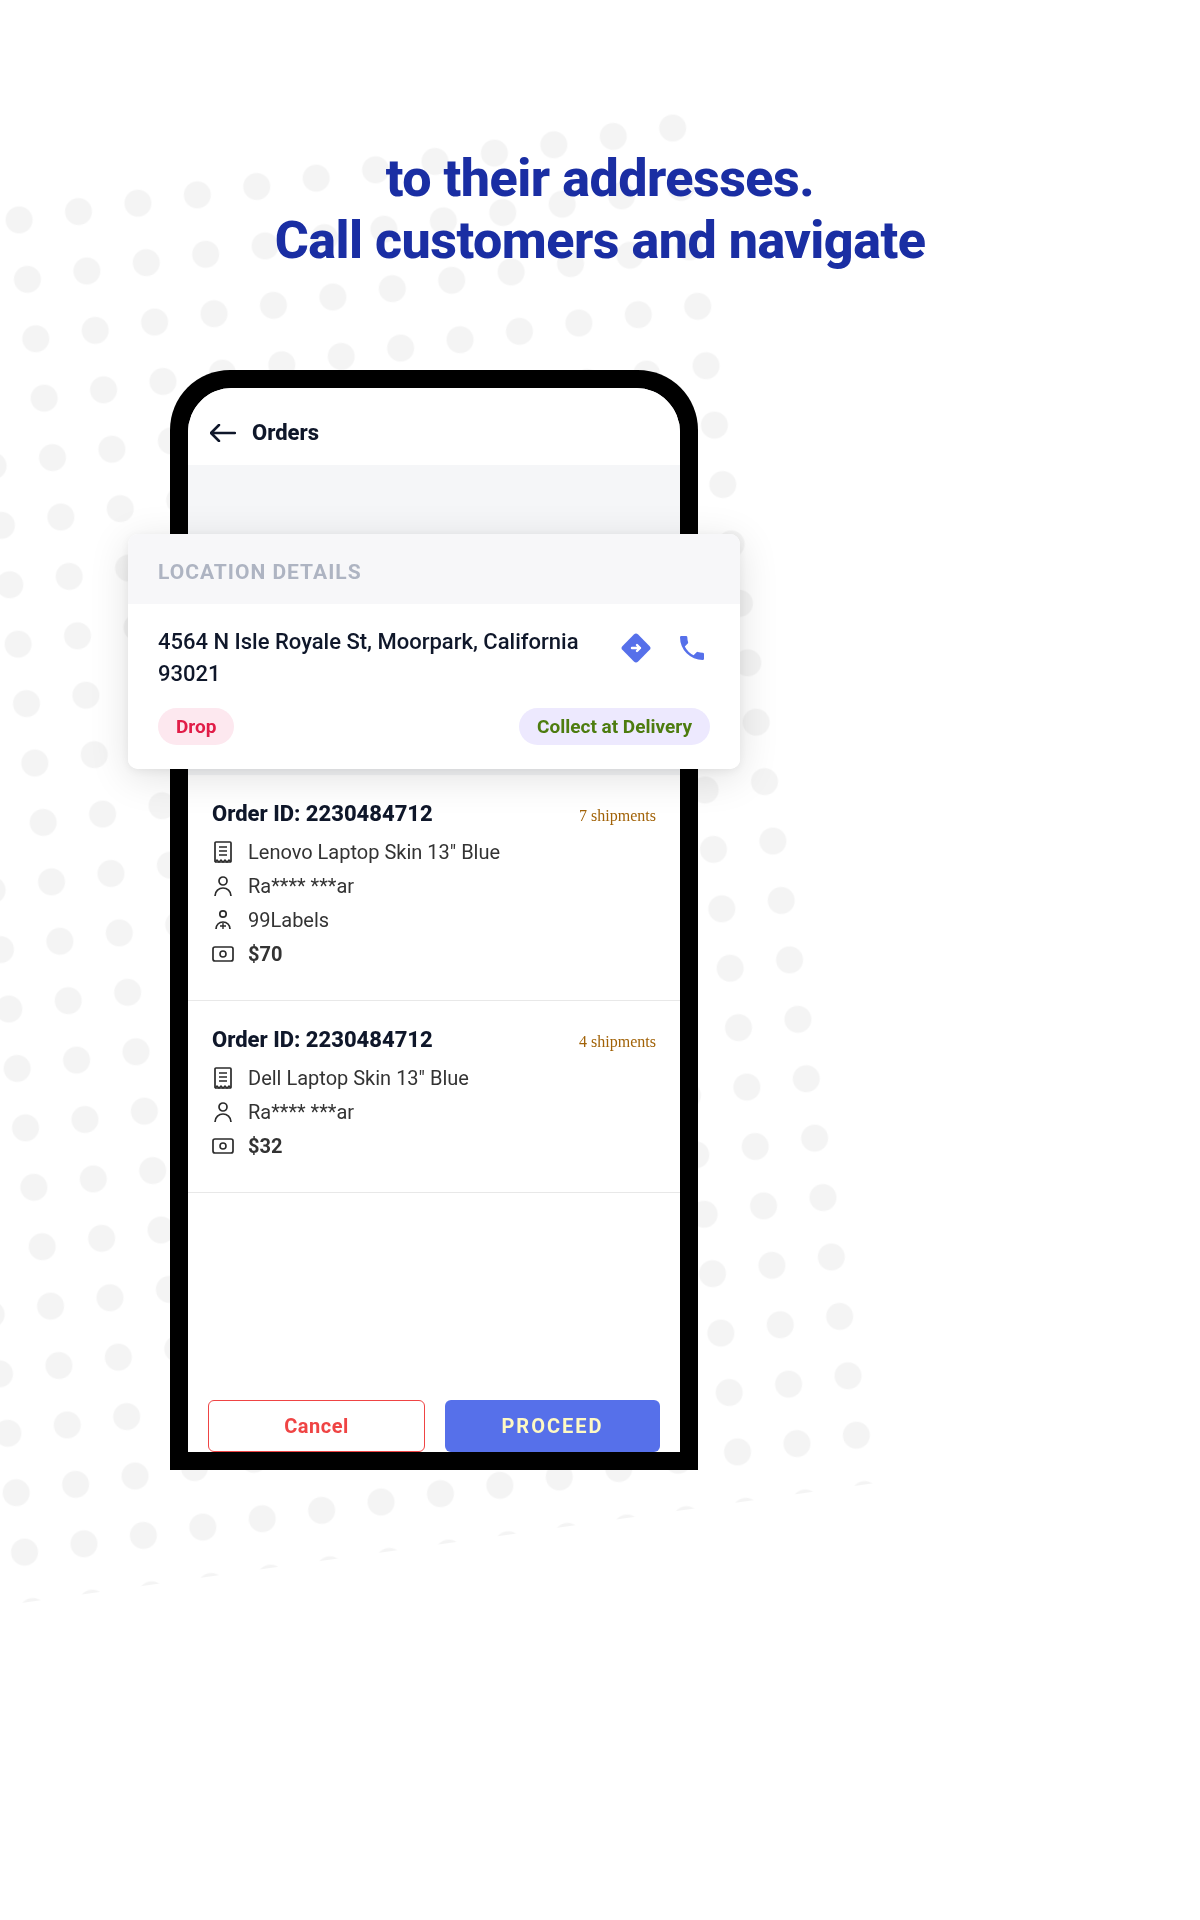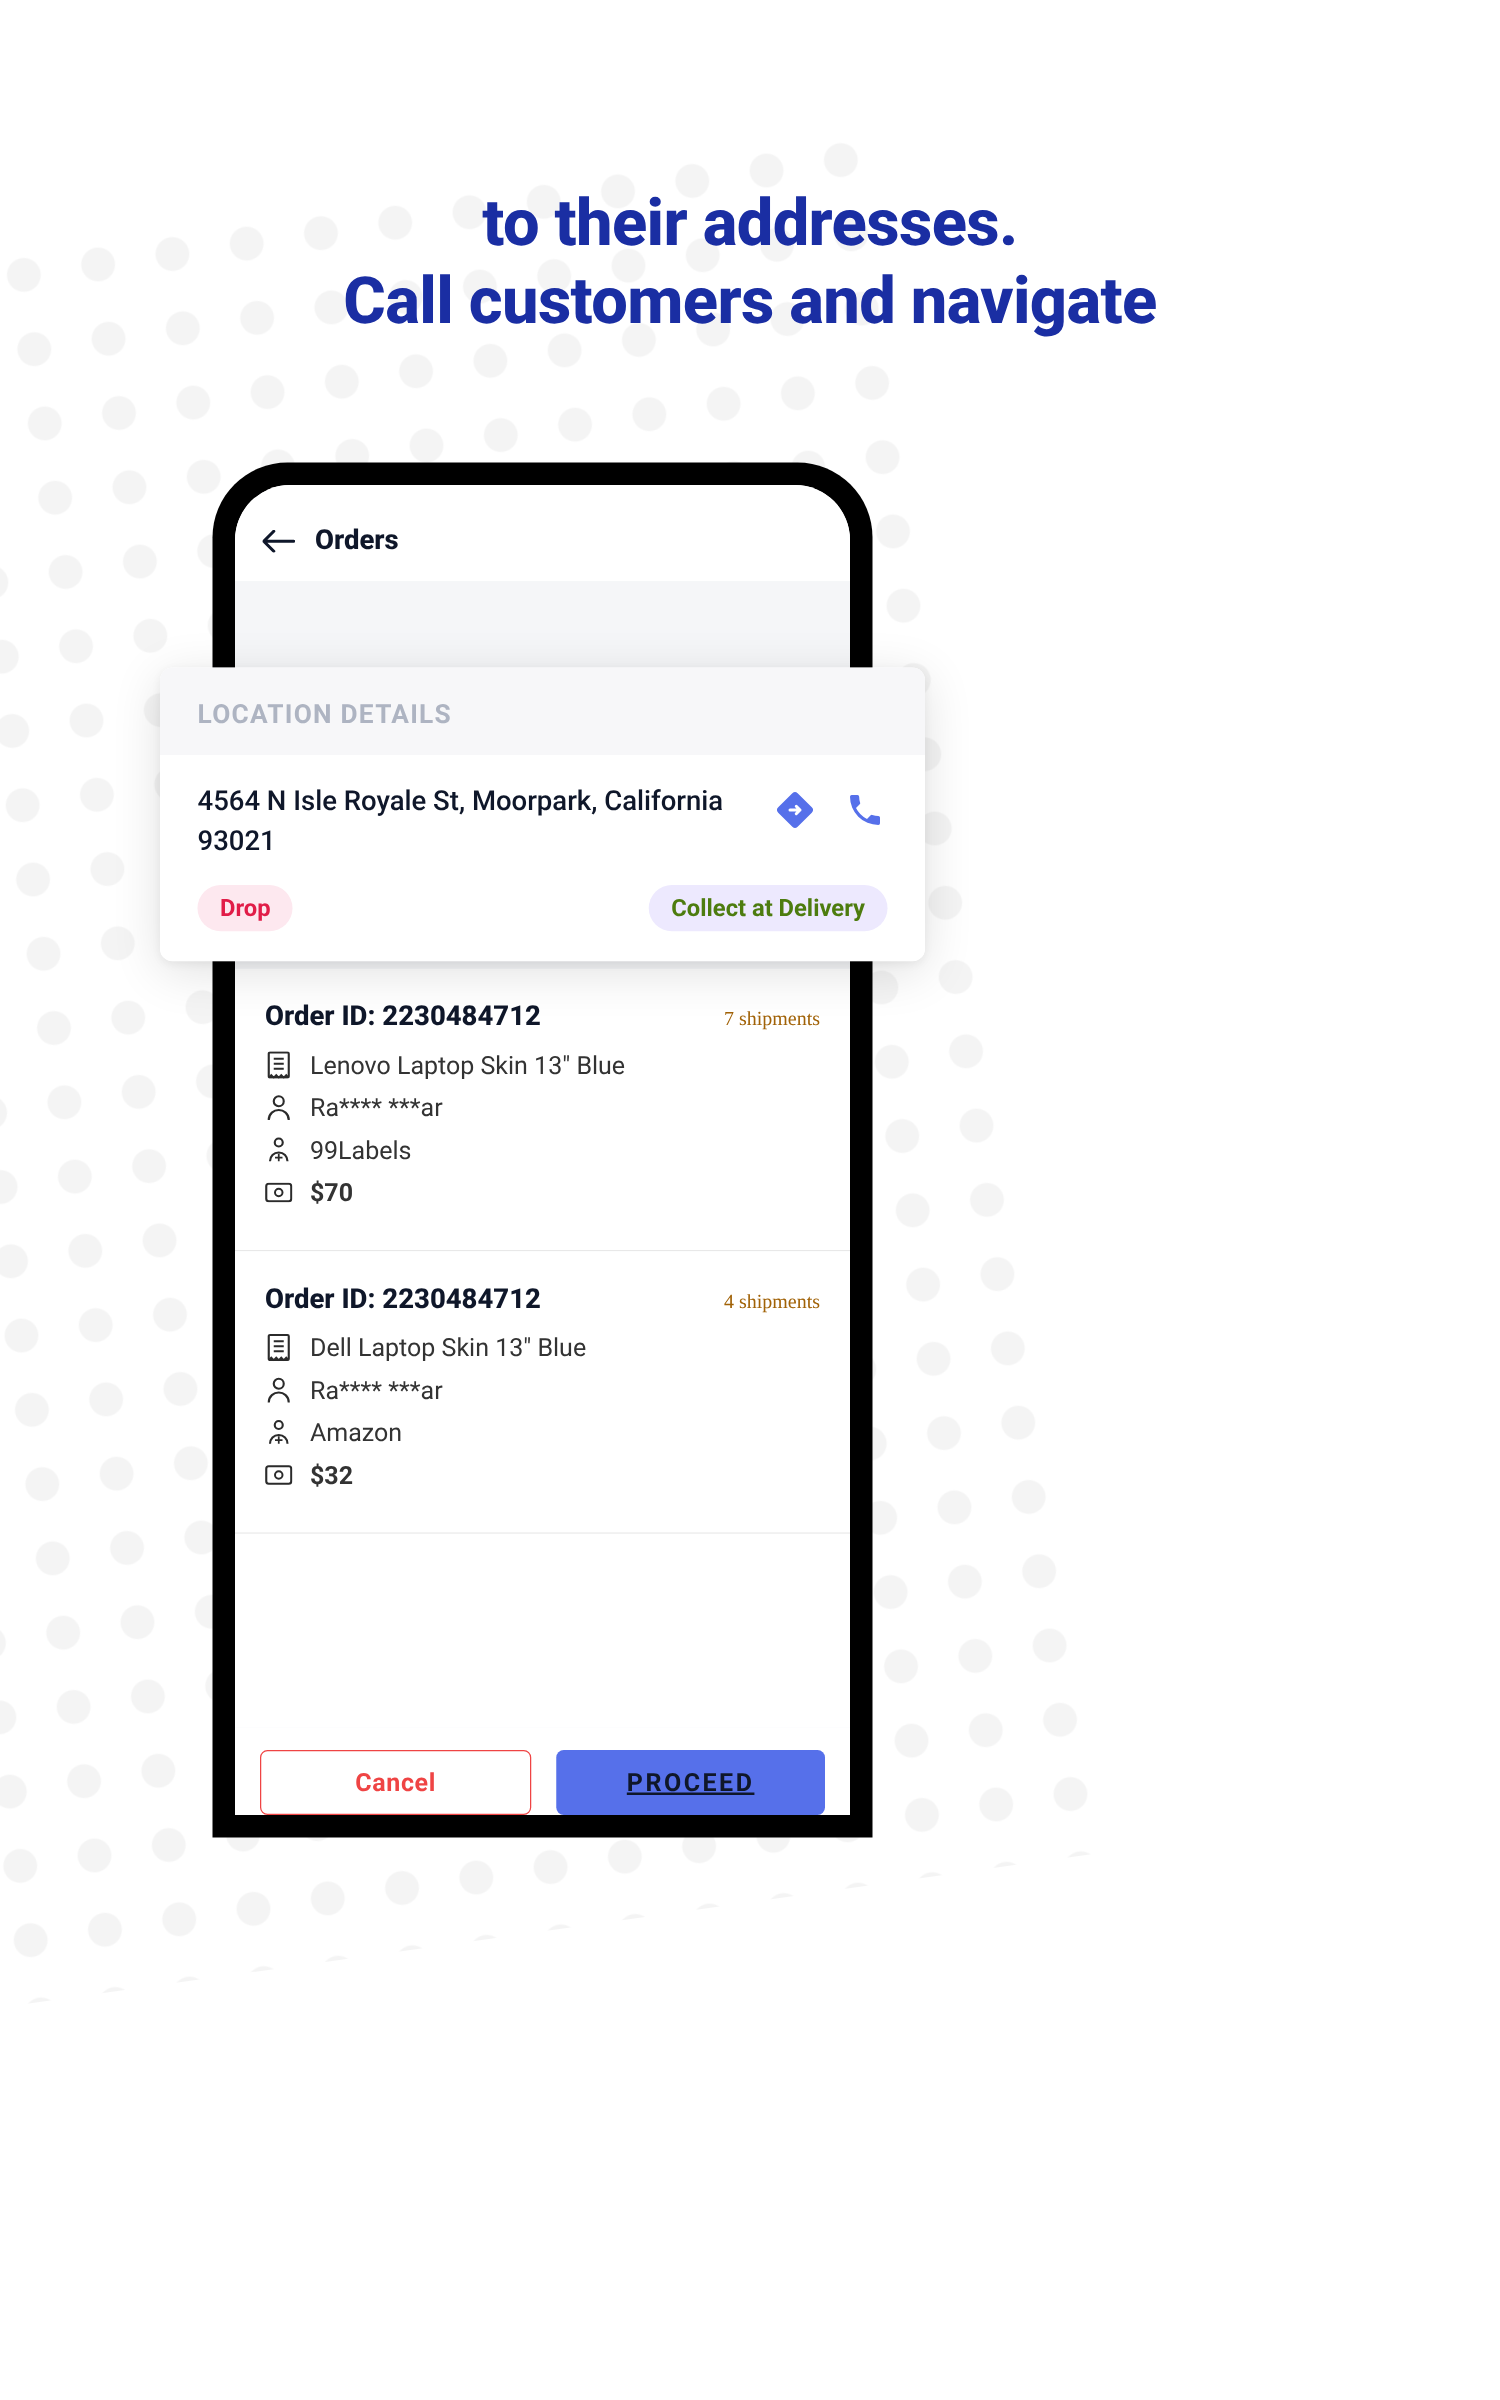--- a/index.html
+++ b/index.html
@@ -106,23 +106,22 @@
   justify-content: center;
   letter-spacing: 0.5px;
 }
 .btn-outline {
   background: #fff;
   border: 1.5px solid #ef4444;
   color: #ef4444;
 }
 .btn-primary {
   background: #5670ea;
-  color: #0f172a;
+  color: #fef9c3;
   letter-spacing: 2px;
-  text-decoration: underline;
 }
 
 
 .location-card {
   position: absolute;
   left: 128px;
   top: 534px;
   width: 612px;
   border-radius: 10px;
   box-shadow: 0 8px 40px rgba(0,0,0,0.12), 0 2px 8px rgba(0,0,0,0.06);
@@ -253,30 +252,20 @@
         <span>Dell Laptop Skin 13" Blue</span>
       </div>
       <div class="order-line">
         <span class="ic">
             <svg width="20" height="22" viewBox="0 0 20 22">
               <circle cx="10" cy="6" r="4" fill="none" stroke="#2b2b2b" stroke-width="1.7"></circle>
               <path d="M2 21c0-5 4-8 8-8s8 3 8 8" fill="none" stroke="#2b2b2b" stroke-width="1.7"></path>
             </svg>
           </span>
         <span>Ra**** ***ar</span>
-      </div>
-      <div class="order-line">
-        <span class="ic">
-            <svg width="20" height="22" viewBox="0 0 20 22">
-              <circle cx="10" cy="5" r="3.2" fill="none" stroke="#2b2b2b" stroke-width="1.7"></circle>
-              <path d="M3 20c0-4 3-7 7-7s7 3 7 7" fill="none" stroke="#2b2b2b" stroke-width="1.7"></path>
-              <path d="M7 17h6M10 14v6" stroke="#2b2b2b" stroke-width="1.4"></path>
-            </svg>
-          </span>
-        <span>Amazon</span>
       </div>
       <div class="order-line">
         <span class="ic">
             <svg width="22" height="16" viewBox="0 0 22 16">
               <rect x="1" y="1" width="20" height="14" rx="2" fill="none" stroke="#2b2b2b" stroke-width="1.7"></rect>
               <circle cx="11" cy="8" r="3" fill="none" stroke="#2b2b2b" stroke-width="1.6"></circle>
             </svg>
           </span>
         <span style="font-weight:700">$32</span>
       </div>

